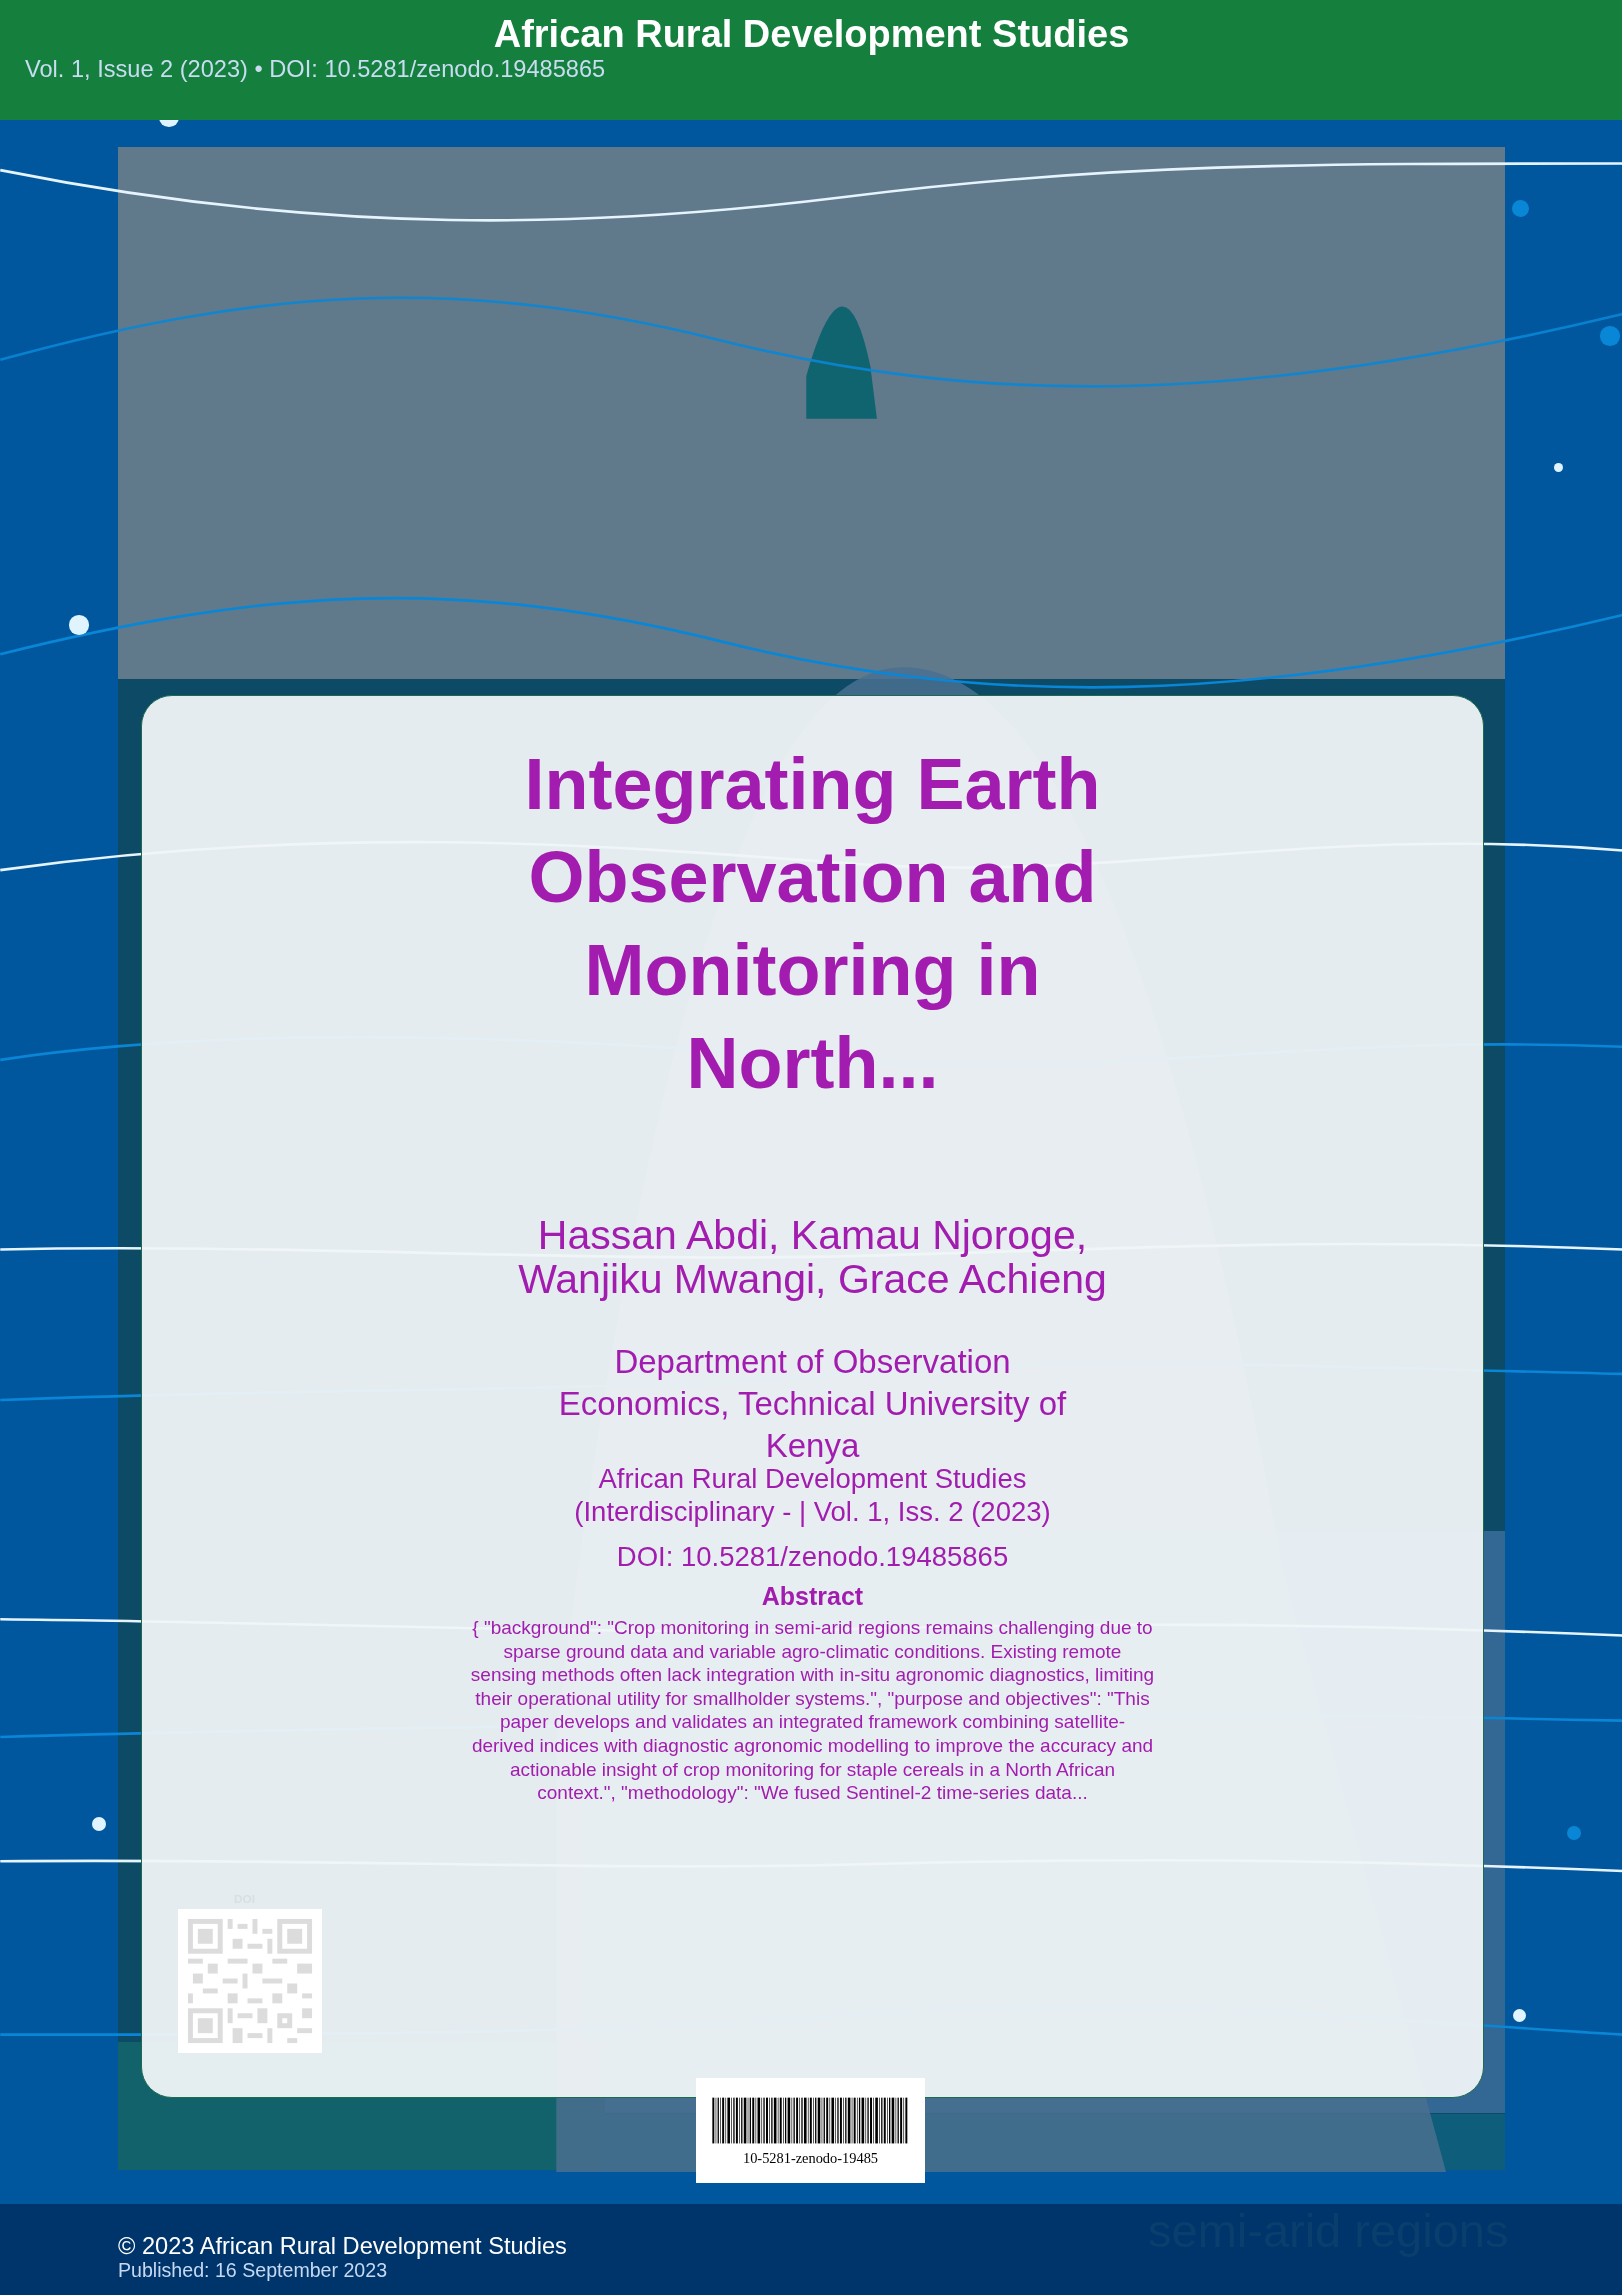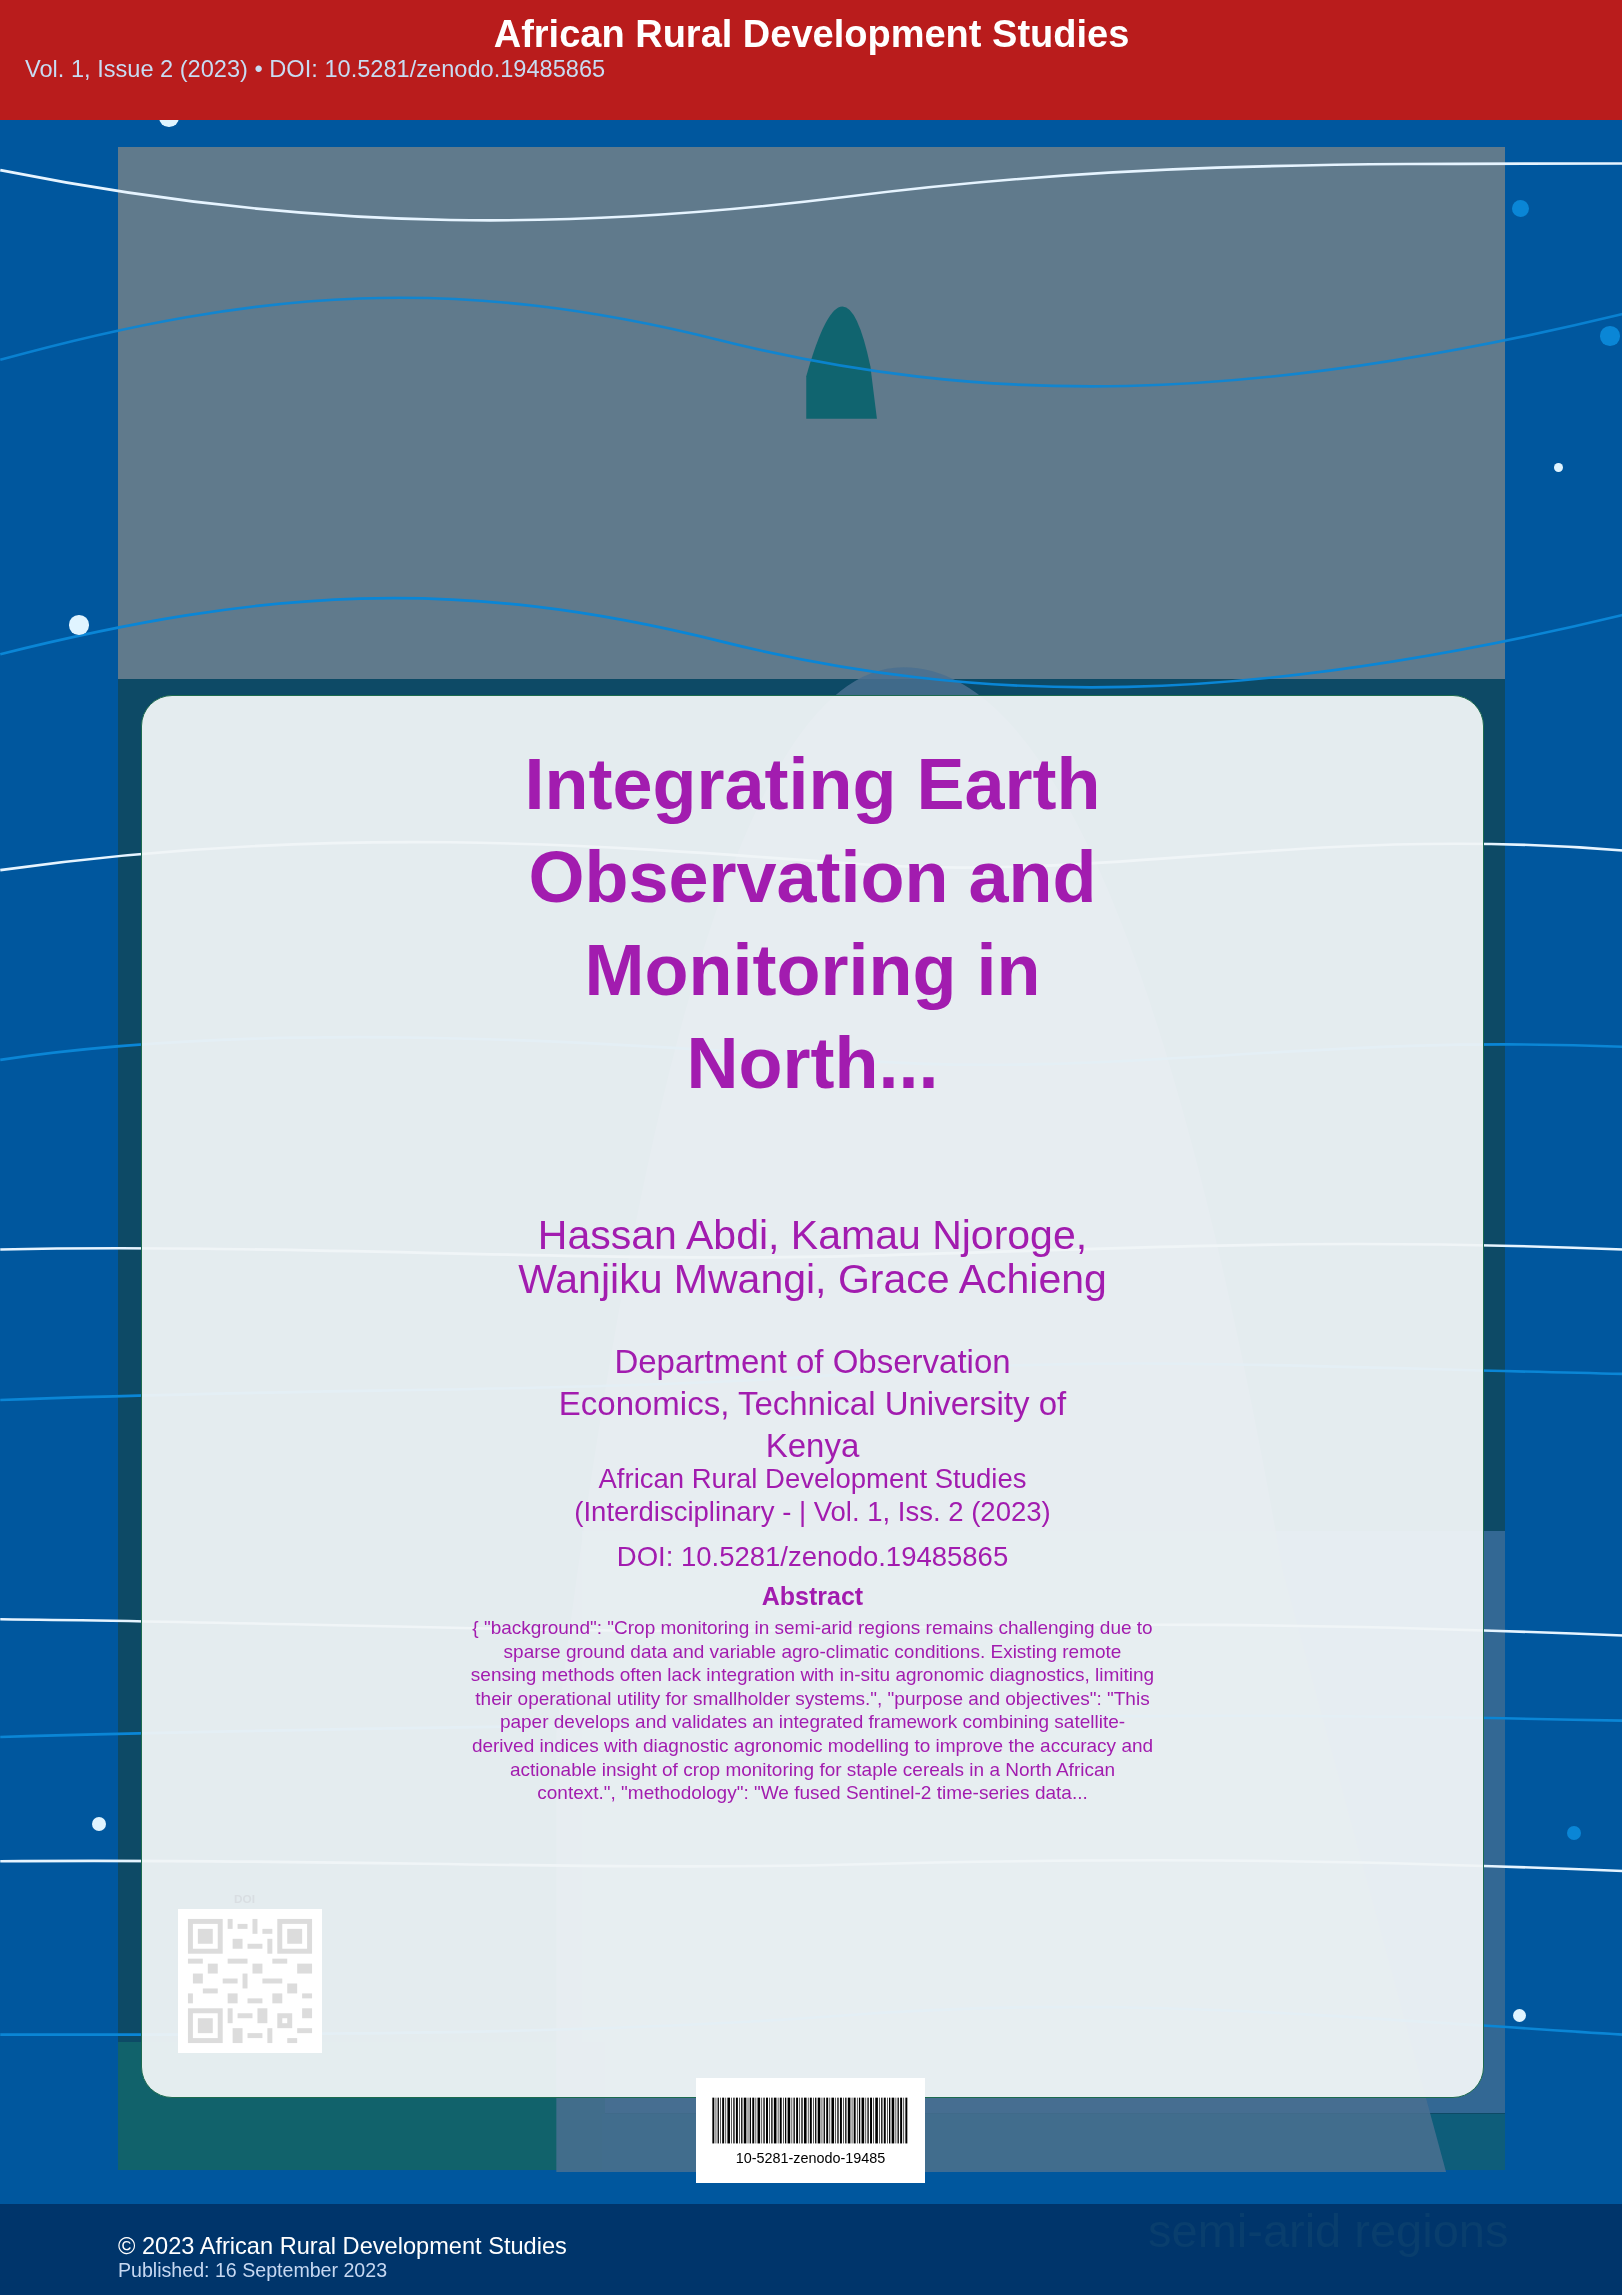--- a/index.html
+++ b/index.html
@@ -1,18 +1,18 @@
 <!DOCTYPE html>
 <html style="font-size:10.5px"><head>
 <meta charset="utf-8">
 <style>
   html, body { margin:0; padding:0; }
   body { width:1623px; height:2295px; position:relative; overflow:hidden; background:#00579e; font-family:"Liberation Sans", sans-serif; }
   .abs { position:absolute; }
-  #header { left:0; top:0; width:1623px; height:120px; background:#b91c1c; }
+  #header { left:0; top:0; width:1623px; height:120px; background:#15803d; }
   #header .title { position:absolute; left:0; width:100%; top:11.8px; text-align:center; color:#ffffff; font-weight:bold; font-size:38px; line-height:44px; }
   #header .sub { position:absolute; left:0; width:100%; top:56px; text-align:left; color:#c8dcf2; font-size:23.6px; line-height:27.5px;margin-left:25px; }
   #footer { left:0; top:2204px; width:1623px; height:92px; background:#00356b; }
   #footer .copy { position:absolute; left:118px; top:29px; color:#ffffff; font-size:23.6px; line-height:26px; }
   #footer .pub { position:absolute; left:118px; top:55px; color:#c6d8f2; font-size:19.6px; line-height:22px; }
   #footer .ghost { position:absolute; left:1148px; top:1.3px; color:#0a3f6e; font-size:47px; line-height:52px; opacity:0.9; }
   #waves { left:0; top:0; width:1623px; height:2295px; pointer-events:none; }
   #image-panel { left:118px; top:147px; width:1387px; height:532px; background:#607a8c; }
   #teal-panel { left:118px; top:679px; width:1387px; height:1490px; background:#0d4a66; }
   #teal-lower-left { left:118px; top:2042px; width:487px; height:128px; background:#11626b; }
@@ -25,21 +25,21 @@
   #title span { display:block; }
   #authors { top:517px; font-size:41px; line-height:44px; padding:0 340px; box-sizing:border-box; }
   #affil { top:645px; font-size:33px; line-height:42px; padding:0 393px; box-sizing:border-box; }
   #journal { top:766px; font-size:27.5px; line-height:33px; padding:0 393px; box-sizing:border-box; }
   #doi { top:844px; font-size:27.5px; line-height:34px; }
   #abs-head { top:886px; font-size:25px; font-weight:bold; line-height:29px; }
   #abs-text { top:920px; font-size:19px; line-height:23.6px; padding:0 327px; box-sizing:border-box; }
   #qr-box { left:36px; top:1213px; width:144px; height:144px; background:#ffffff; }
   #qr-label { left:92px; top:1196px; font-size:11.8px; color:#d9dee2; font-weight:bold; }
   #barcode-box { left:696px; top:2078px; width:229px; height:105px; background:#ffffff; }
-  #barcode-text { position:absolute; left:0; width:100%; top:72px; text-align:center; font-family:Liberation Sans, sans-serif; font-size:14.4px; color:#000; }
+  #barcode-text { position:absolute; left:0; width:100%; top:72px; text-align:center; font-family:Liberation Serif, serif; font-size:14.4px; color:#000; }
   .dot { position:absolute; border-radius:50%; }
 </style>
 </head>
 <body>
 
 <div class="abs" id="image-panel"></div>
 <div class="abs" id="teal-panel"></div>
 <div class="abs" id="slate-panel"></div>
 <div class="abs" id="teal-lower-left"></div>
 <div class="abs" id="teal-lower-right"></div>

